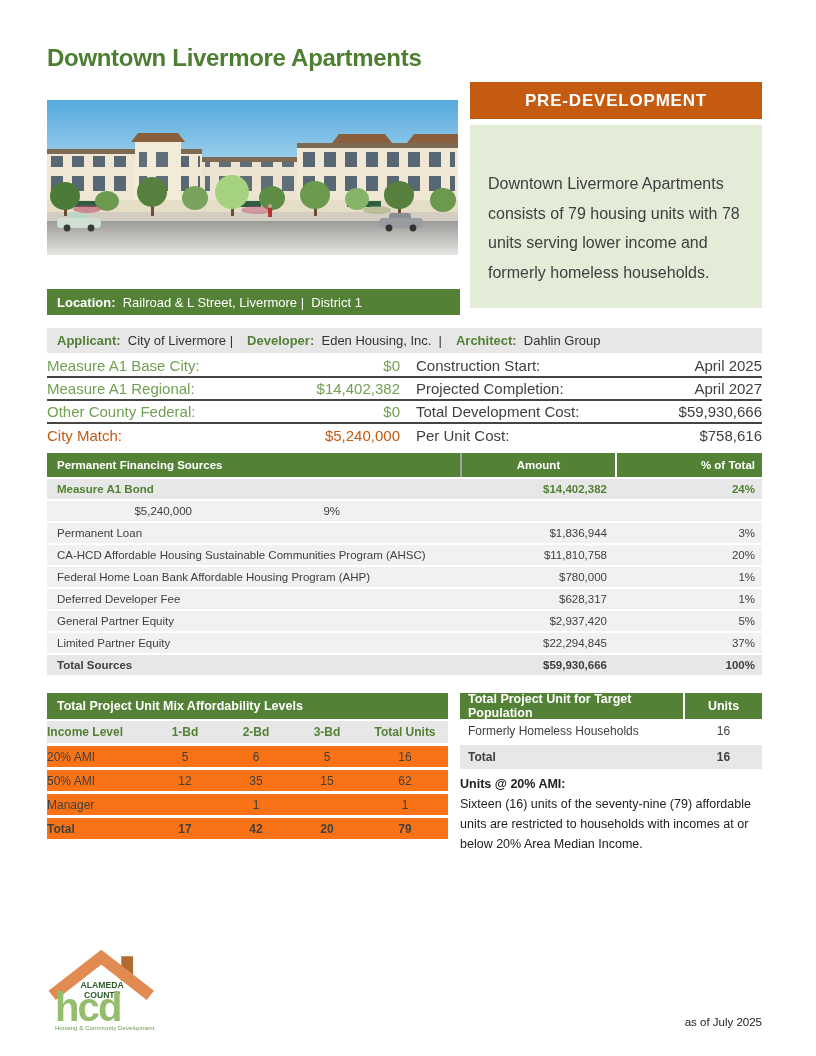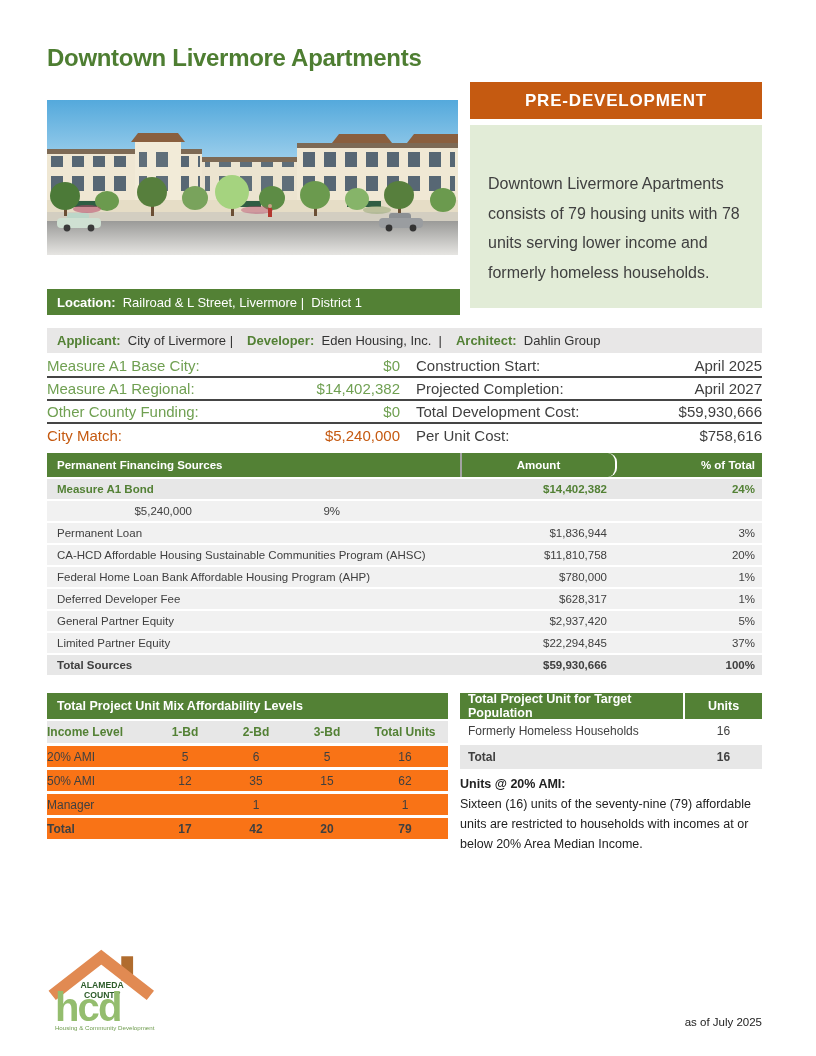--- a/index.html
+++ b/index.html
@@ -52,21 +52,21 @@
   .fund-row:last-child { border-bottom:none; }
   .fund-row .l-label { width:210px; color:#70a052; }
   .fund-row .l-value { width:143px; text-align:right; color:#70a052; }
   .fund-row.orange .l-label, .fund-row.orange .l-value { color:#c55a11; }
   .fund-row .r-label { margin-left:16px; width:200px; color:#3f3f3f; }
   .fund-row .r-value { flex:1; text-align:right; color:#3f3f3f; }
   
   .fin-table { position:absolute; left:47px; top:453px; width:715px; font-size:11.5px; }
   .fin-head { display:flex; height:24px; background:#538135; color:#fff; font-weight:bold; }
   .fin-head .c1 { width:415px; display:flex; align-items:center; padding-left:10px; border-right:2px solid #a3a3a3; }
-  .fin-head .c2 { width:155px; display:flex; align-items:center; justify-content:center; border-right:2px solid #fff;border-radius:9px; }
+  .fin-head .c2 { width:155px; display:flex; align-items:center; justify-content:center; border-right:2px solid #fff; }
   .fin-head .c3 { width:145px; display:flex; align-items:center; justify-content:flex-end; padding-right:7px; }
   .fin-row { display:flex; height:20px; margin-top:2px; background:#f1f1f1; color:#404040; }
   .fin-row .c1 { width:415px; display:flex; align-items:center; padding-left:10px; }
   .fin-row .c2 { width:155px; display:flex; align-items:center; justify-content:flex-end; padding-right:10px; }
   .fin-row .c3 { width:145px; display:flex; align-items:center; justify-content:flex-end; padding-right:7px; }
   .fin-row.first { background:#e7e7e7; color:#538135; font-weight:bold; }
   .fin-row.total { background:#e7e7e7; font-weight:bold; }
   
   .bottom { position:absolute; left:47px; top:693px; width:715px; }
   .mix { position:absolute; left:0; top:0; width:401px; font-size:12px; }
@@ -205,21 +205,21 @@
       <span class="r-label">Construction Start:</span>
       <span class="r-value">April 2025</span>
     </div>
     <div class="fund-row">
       <span class="l-label">Measure A1 Regional:</span>
       <span class="l-value">$14,402,382</span>
       <span class="r-label">Projected Completion:</span>
       <span class="r-value">April 2027</span>
     </div>
     <div class="fund-row">
-      <span class="l-label">Other County Funding:</span>
+      <span class="l-label">Other County Federal:</span>
       <span class="l-value">$0</span>
       <span class="r-label">Total Development Cost:</span>
       <span class="r-value">$59,930,666</span>
     </div>
     <div class="fund-row orange">
       <span class="l-label">City Match:</span>
       <span class="l-value">$5,240,000</span>
       <span class="r-label">Per Unit Cost:</span>
       <span class="r-value">$758,616</span>
     </div>

